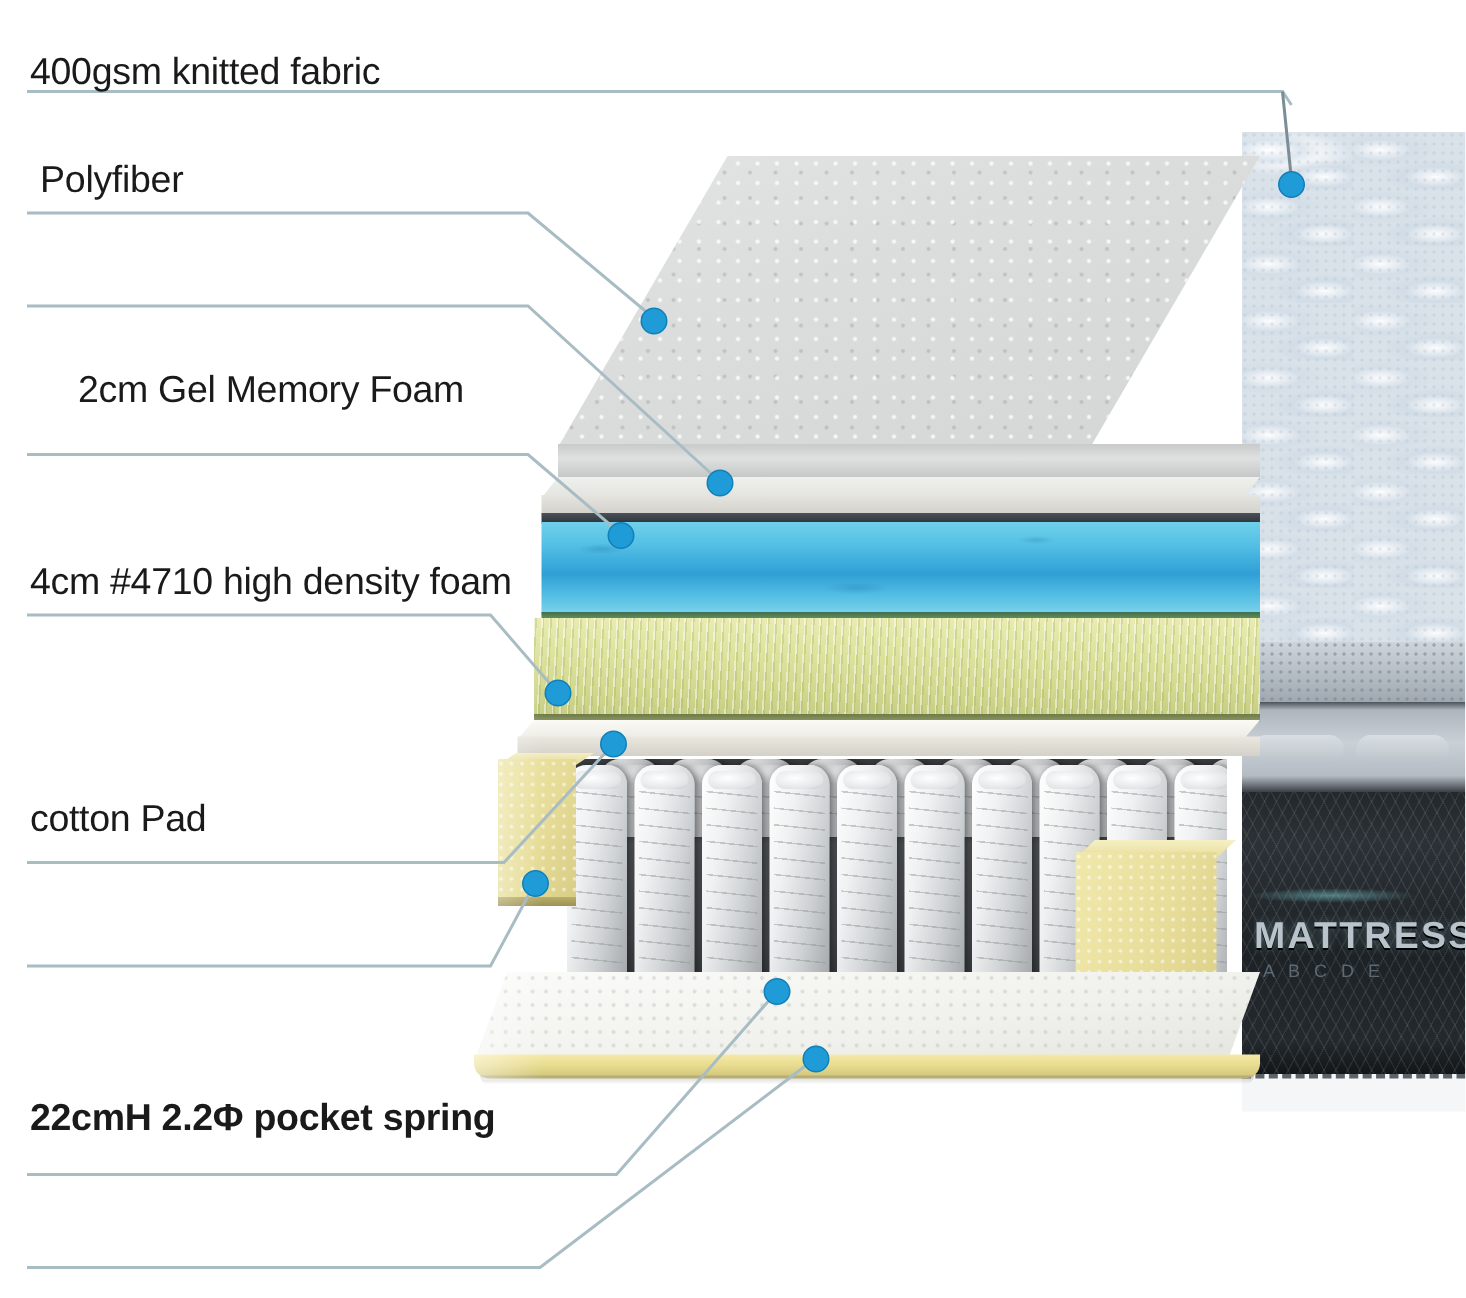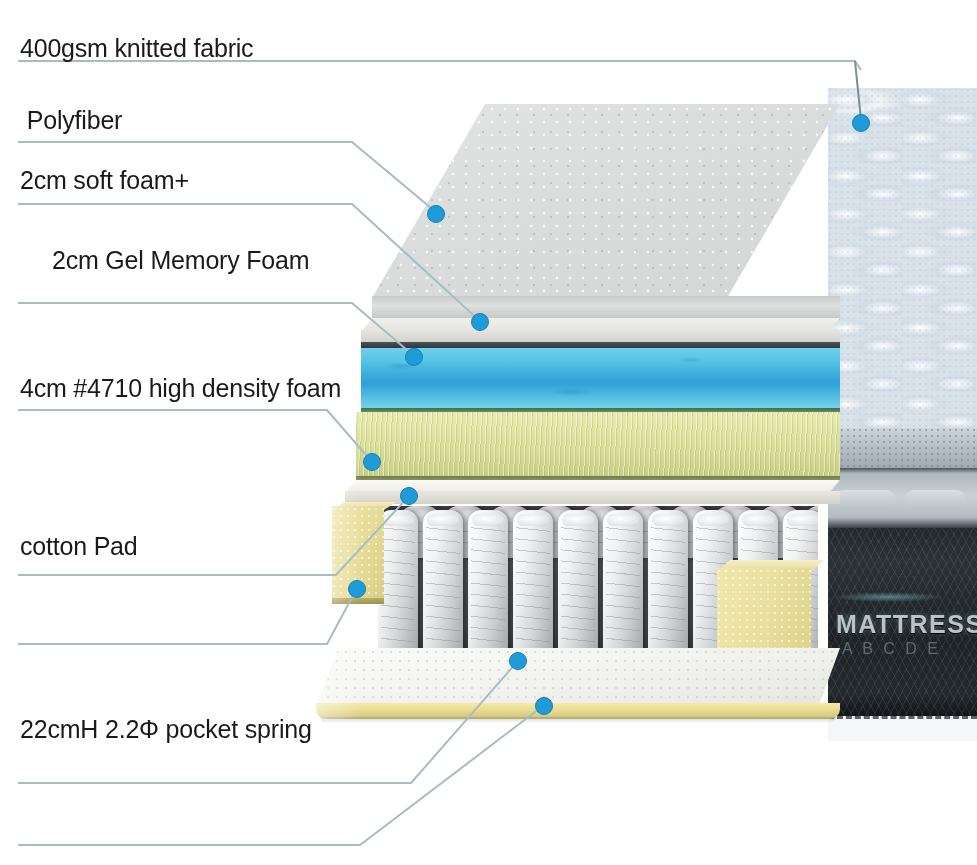--- a/index.html
+++ b/index.html
@@ -84,21 +84,21 @@
       repeating-linear-gradient(-62deg, rgba(255,255,255,.075) 0 1px, rgba(0,0,0,0) 1px 7px);
   }
   .quilt-dark-logo{
     position:absolute;left:8px;top:82px;width:141px;
     color:#b9c3cb;font-size:25px;letter-spacing:1.5px;font-weight:700;
     text-shadow:0 1px 0 #000, 0 0 7px rgba(150,200,210,.35);
     white-space:nowrap;overflow:hidden;
   }
   .quilt-dark-sub{
     position:absolute;left:14px;top:112px;width:130px;
-    color:#5c6a74;font-size:16px;letter-spacing:3px;
+    color:#5c6a74;font-size:12px;letter-spacing:3px;
     white-space:nowrap;overflow:hidden;
   }
   .quilt-dark-wave{
     position:absolute;left:0;top:56px;width:149px;height:26px;
     background:radial-gradient(ellipse 80px 7px at 60px 13px, rgba(120,200,205,.55), rgba(120,200,205,0) 70%);
   }
   .quilt-foot{
     left:828px;top:716px;width:149px;height:22px;
     background:#f4f6f8;
     border-top:3px dashed #5d6268;
@@ -374,25 +374,24 @@
       <circle cx="357" cy="589" r="8.5"></circle>
       <circle cx="518" cy="661" r="8.5"></circle>
       <circle cx="544" cy="706" r="8.5"></circle>
     </g>
   </svg>
 
   <div class="callout-label" style="left:20px;top:4px;margin-top:29px;">400gsm knitted fabric</div>
 
   <div class="callout-label" style="left:20px;top:105px;"> Polyfiber</div>
 
-  <div class="callout-label" style="left:20px;top:165px;">2cm soft foam+</div>
 
   <div class="callout-label" style="left:20px;top:245px;margin-left:32px;">2cm Gel Memory Foam</div>
 
   <div class="callout-label" style="left:20px;top:373px;">4cm #4710 high density foam</div>
 
   <div class="callout-label" style="left:20px;top:531px;text-align:right;">cotton Pad</div>
 
 
-  <div class="callout-label" style="left:20px;top:714px;">22cmH 2.2Φ pocket spring</div>
+  <div class="callout-label" style="left:20px;top:730px;font-weight:bold;">22cmH 2.2Φ pocket spring</div>
 
 
 </div>
 
 </body></html>

